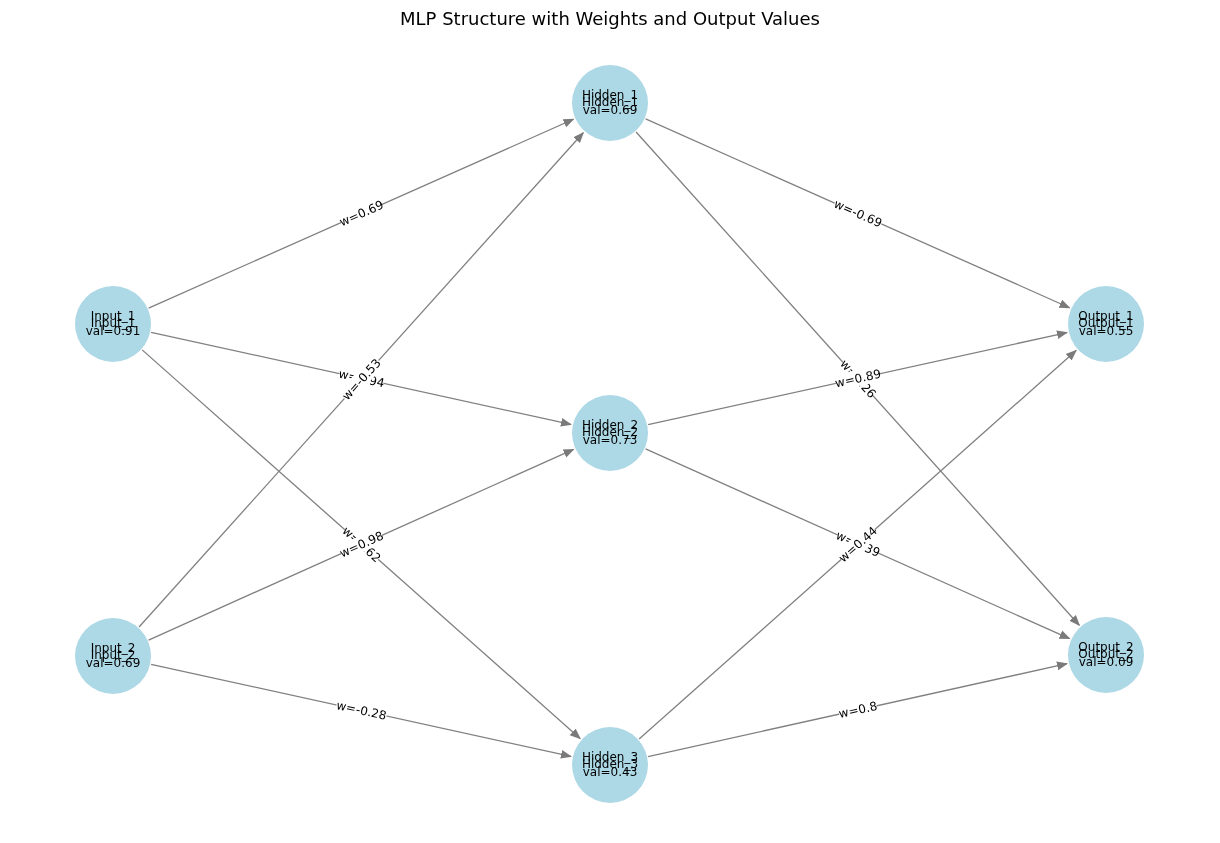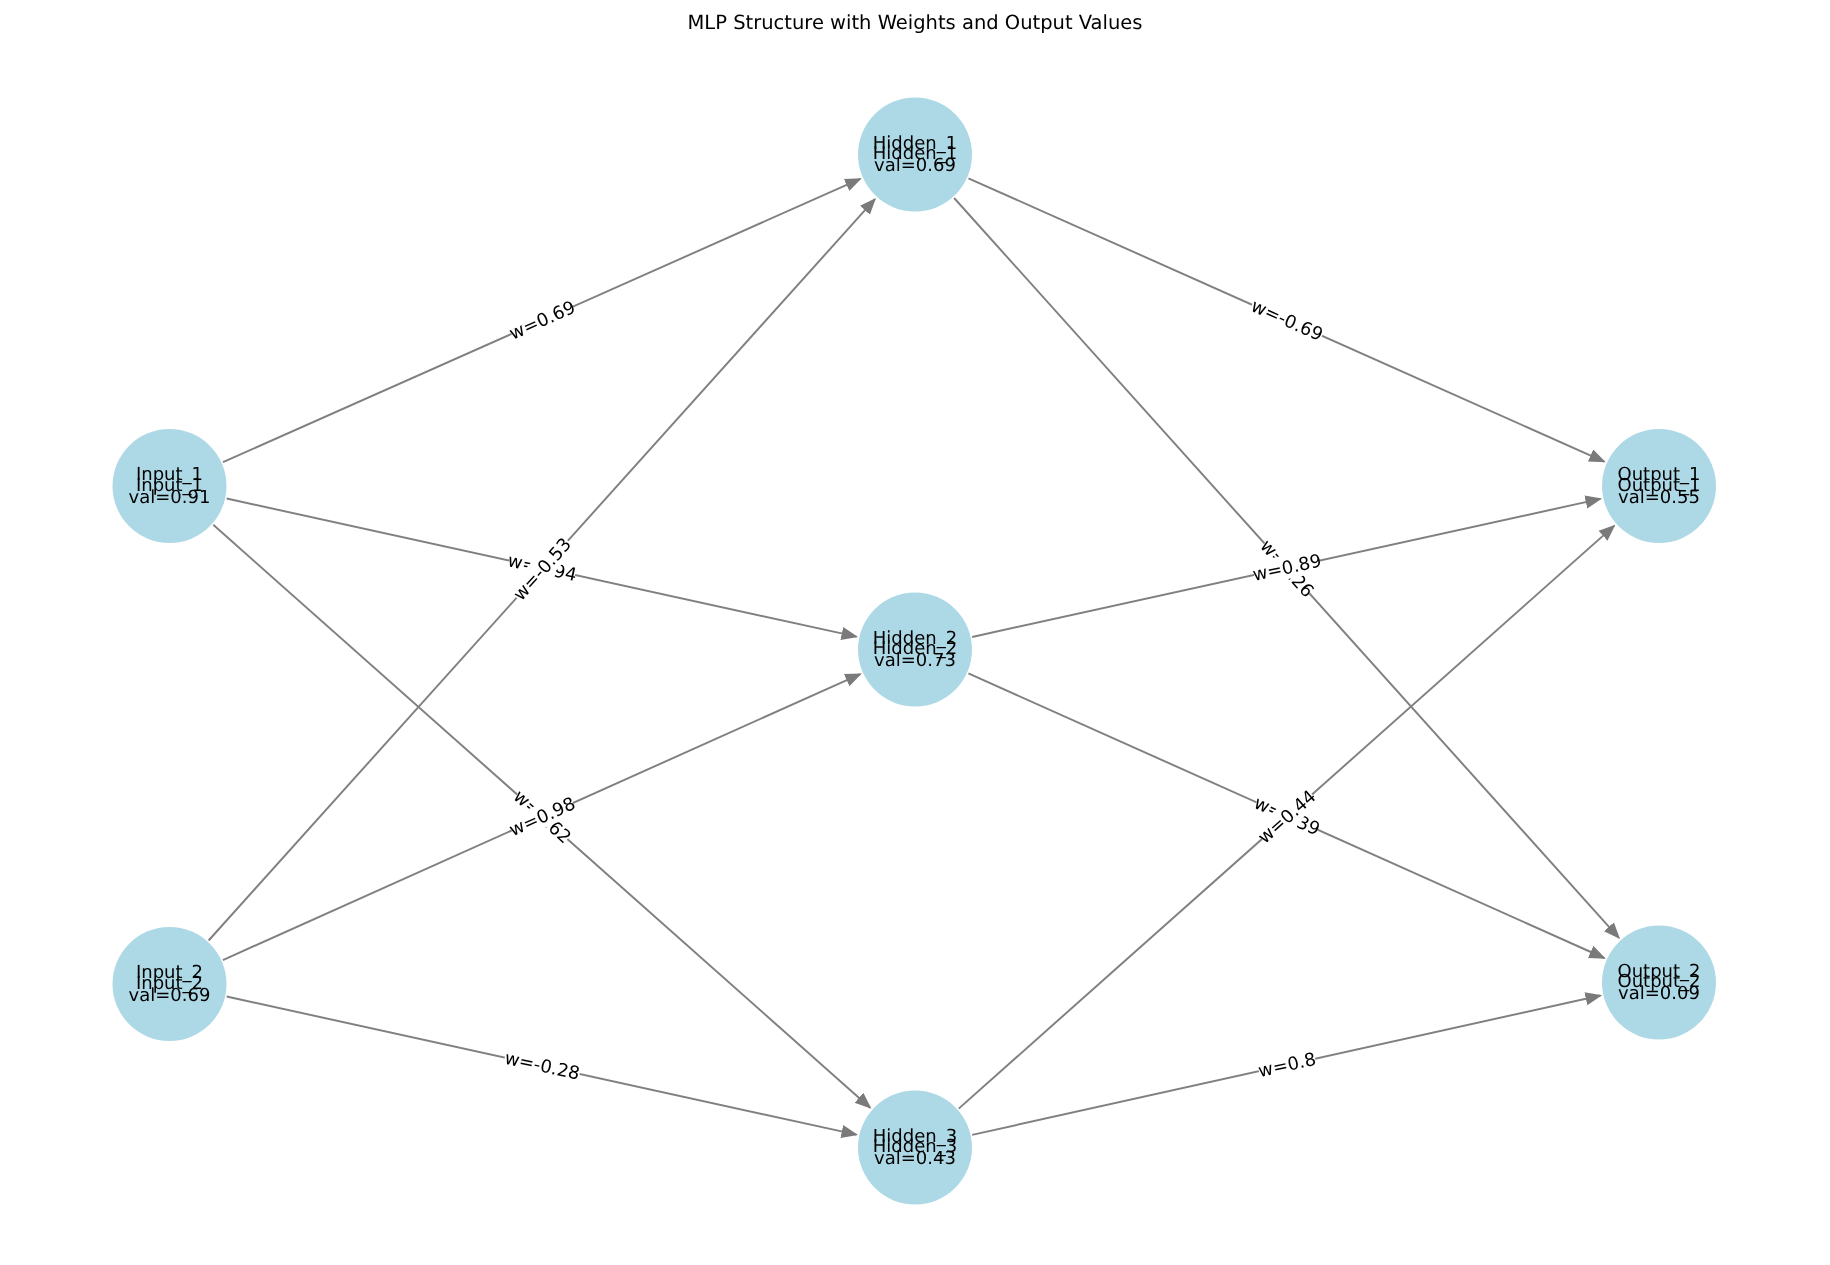--- a/index.html
+++ b/index.html
@@ -16,21 +16,21 @@
     width: 1220px;
     height: 843px;
     background: #ffffff;
   }
   .figure-title {
     position: absolute;
     top: 8px;
     left: 0;
     width: 100%;
     text-align: center;
-    font-size: 13px;
+    font-size: 18px;
     color: #000000;
     font-family: "DejaVu Sans", sans-serif;
   }
   svg.canvas {
     position: absolute;
     top: 0;
     left: 0;
   }
   svg text {
     font-family: "DejaVu Sans", sans-serif;

